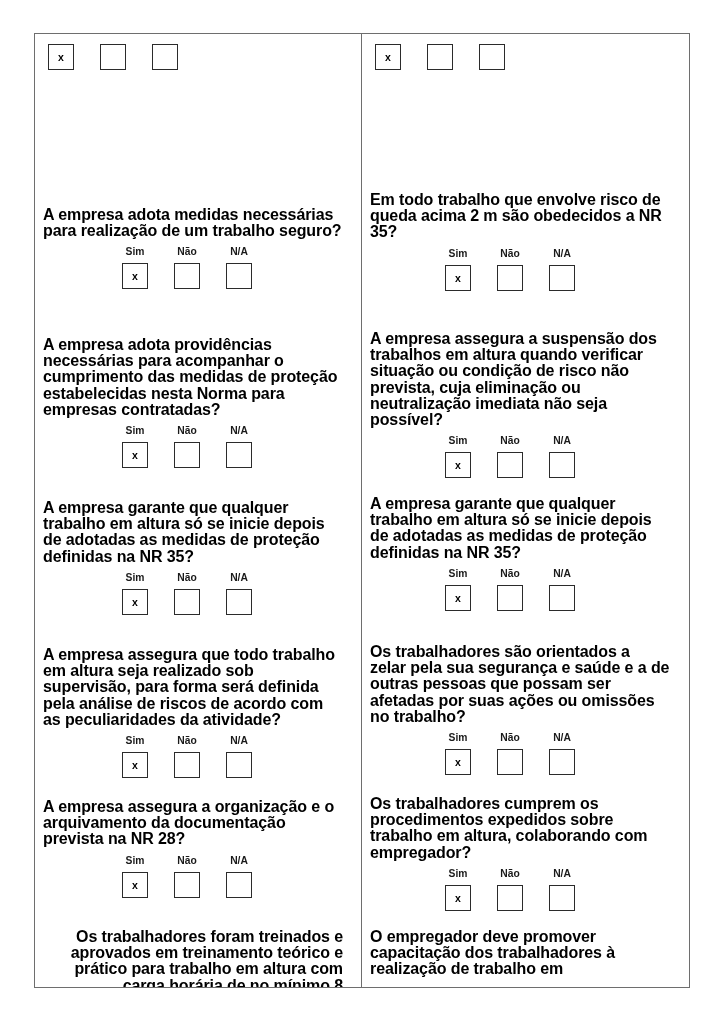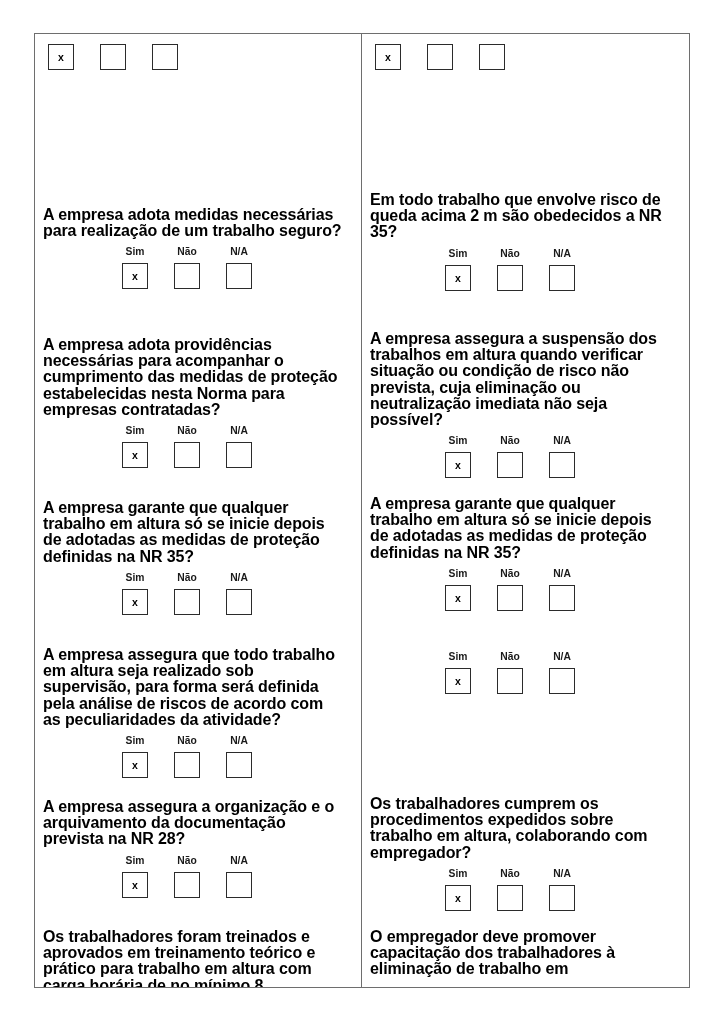--- a/index.html
+++ b/index.html
@@ -261,21 +261,21 @@
         </div>
         <div class="cb-cell">
           <div class="cb-label">N/A</div>
           <div class="cb-box">
             <span class="mark"></span>
           </div>
         </div>
       </div>
     </div>
 
-    <div class="q-block" style="top:895px;">
+    <div class="q-block" style="top:895px;text-align:right;">
       <p class="q-text">Os trabalhadores foram treinados e aprovados em treinamento teórico e prático para trabalho em altura com carga horária de no mínimo 8</p>
     </div>
 
   </div>
 
   <div class="column right">
 
     <div class="top-row">
       <div class="cb-row answers-top-right">
         <div class="cb-cell">
@@ -362,20 +362,21 @@
         <div class="cb-cell">
           <div class="cb-label">N/A</div>
           <div class="cb-box">
             <span class="mark"></span>
           </div>
         </div>
       </div>
     </div>
 
     <div class="q-block" style="top:610px;">
+      <p class="q-text">Os trabalhadores são orientados a zelar pela sua segurança e saúde e a de outras pessoas que possam ser afetadas por suas ações ou omissões no trabalho?</p>
       <div class="cb-row answers-right">
         <div class="cb-cell">
           <div class="cb-label">Sim</div>
           <div class="cb-box">
             <span class="mark">x</span>
           </div>
         </div>
         <div class="cb-cell">
           <div class="cb-label">Não</div>
           <div class="cb-box">
@@ -409,18 +410,18 @@
         <div class="cb-cell">
           <div class="cb-label">N/A</div>
           <div class="cb-box">
             <span class="mark"></span>
           </div>
         </div>
       </div>
     </div>
 
     <div class="q-block" style="top:895px;">
-      <p class="q-text">O empregador deve promover capacitação dos trabalhadores à eliminação de trabalho em</p>
+      <p class="q-text">O empregador deve promover capacitação dos trabalhadores à realização de trabalho em</p>
     </div>
 
   </div>
 
 </div>
 
 </body></html>

